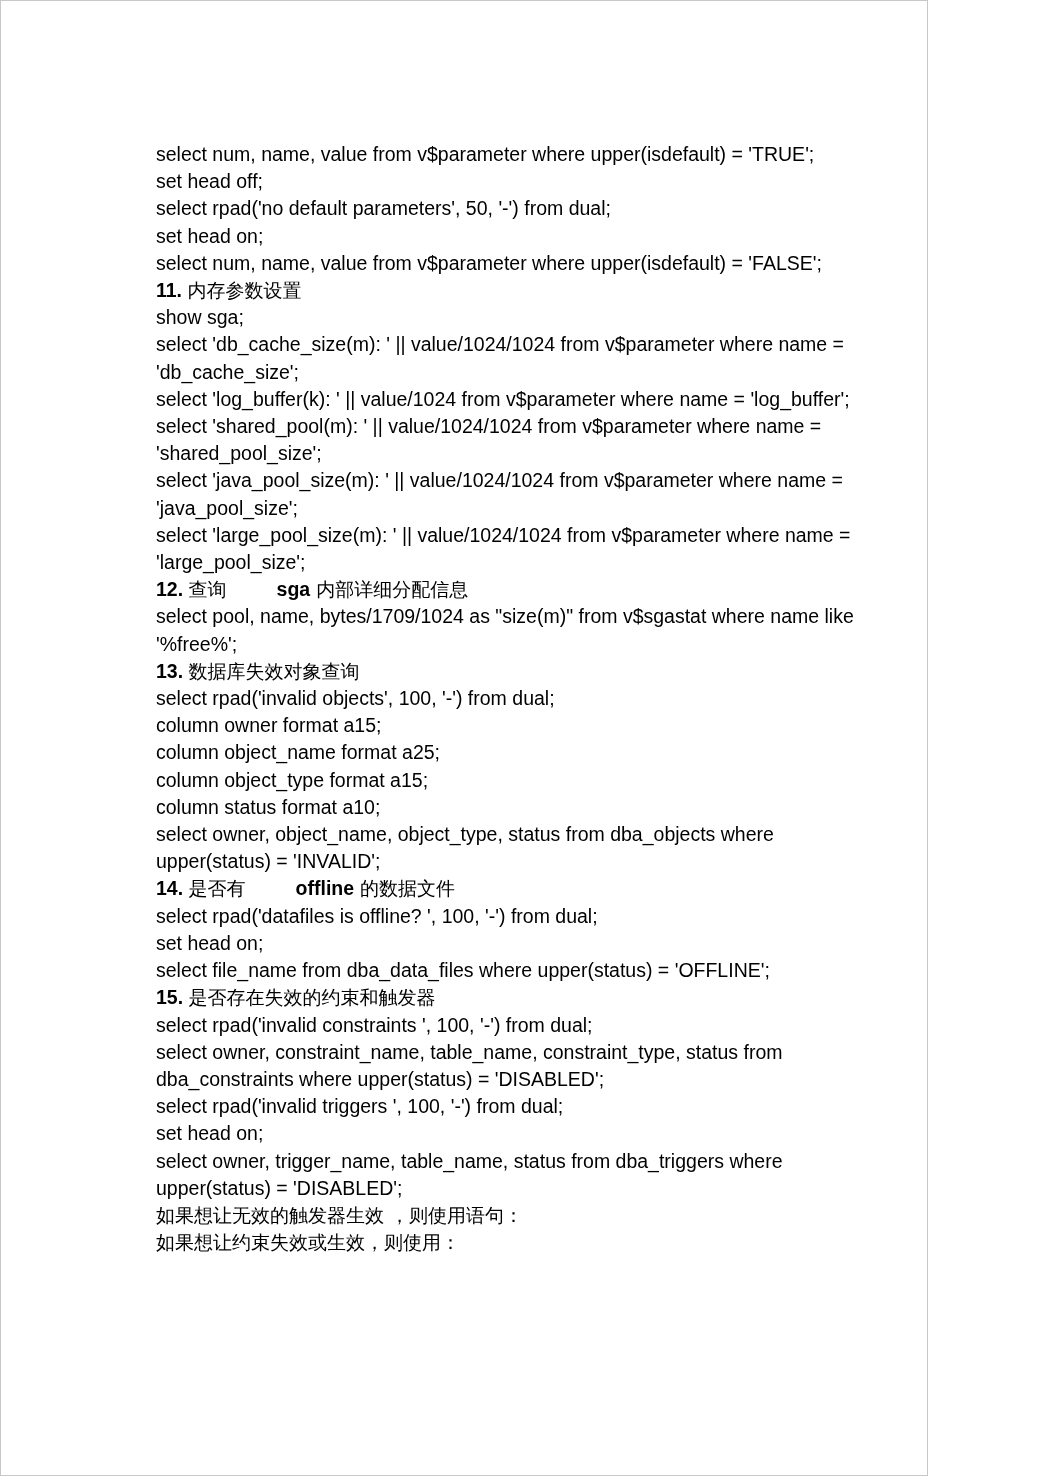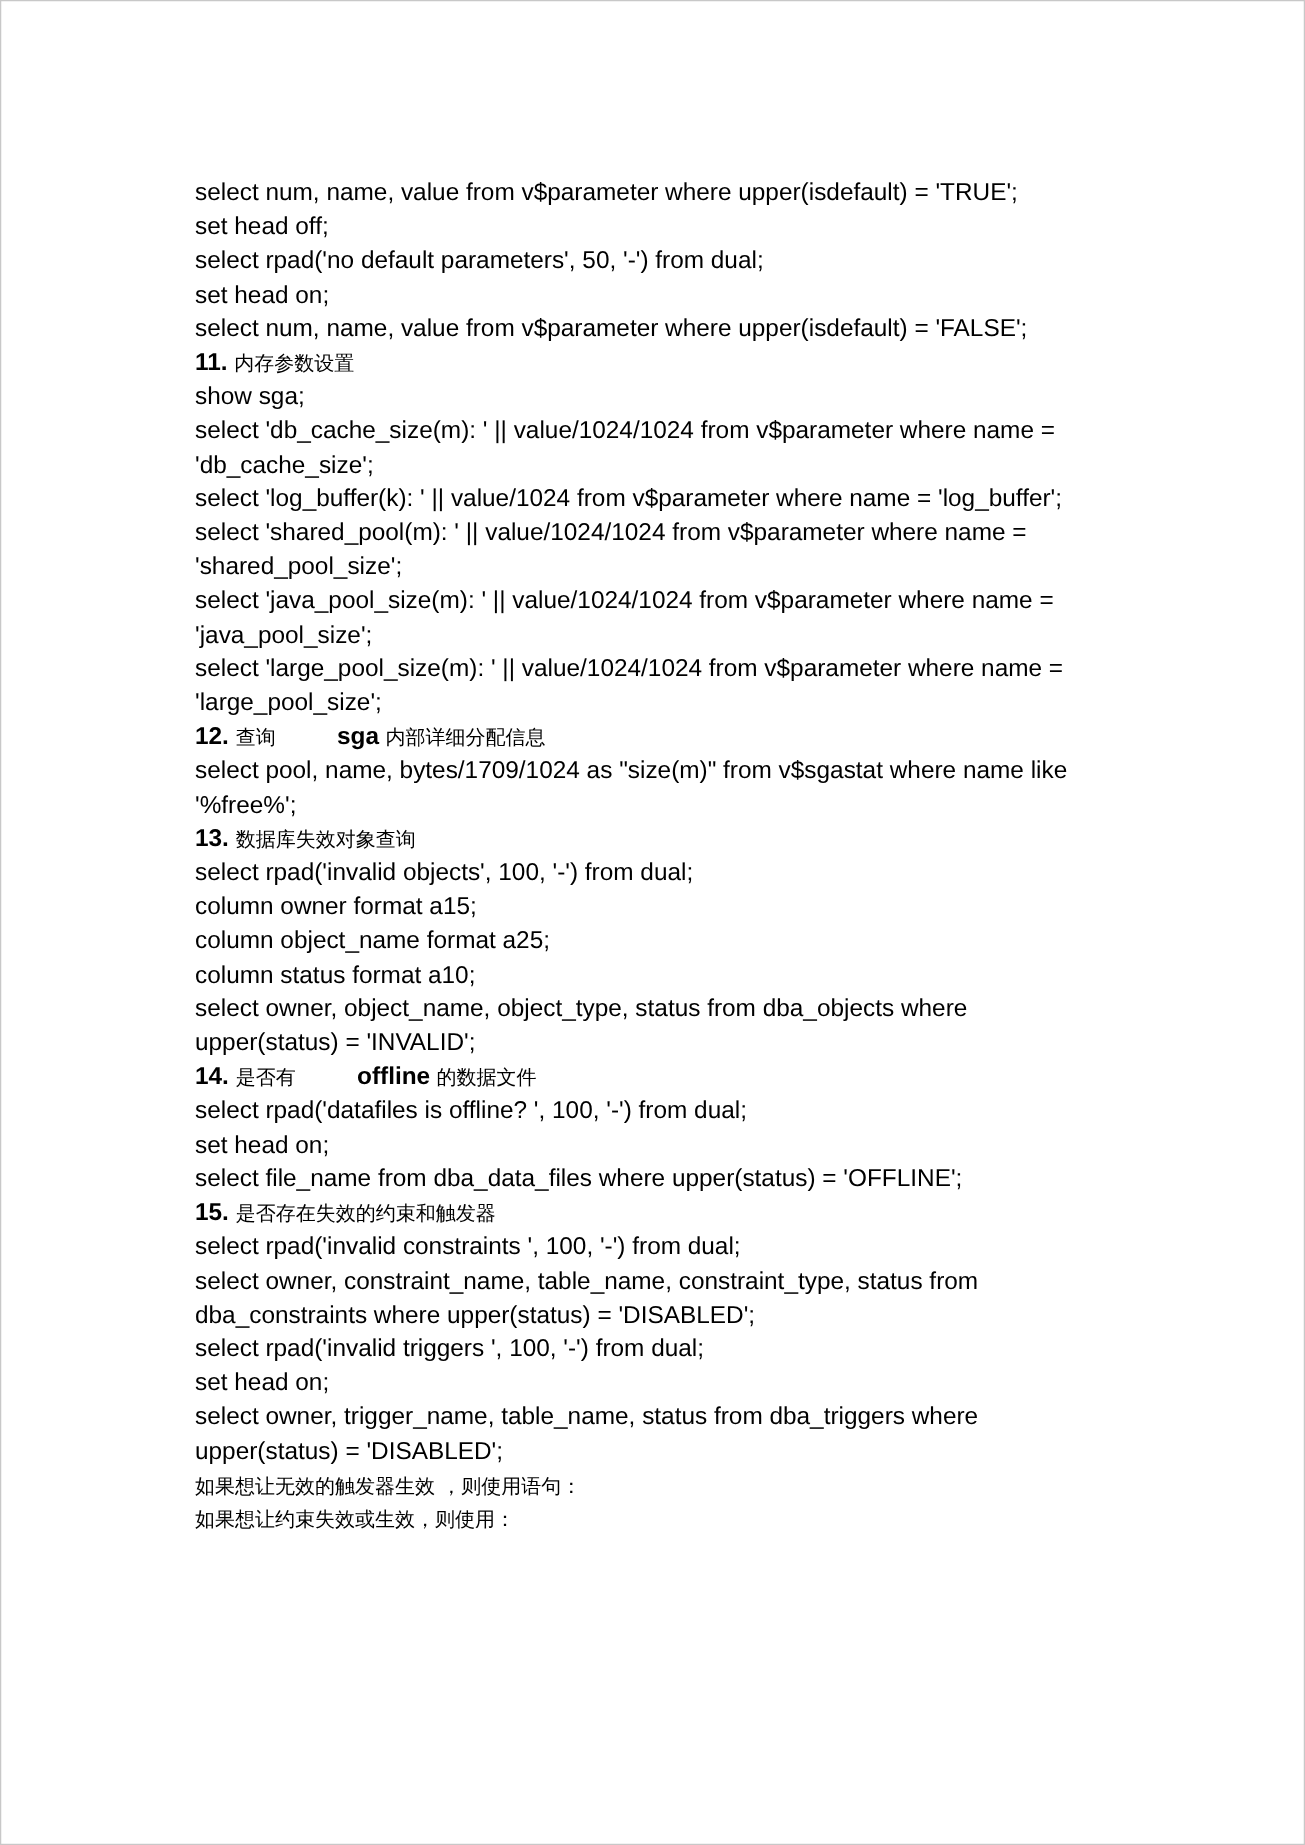--- a/index.html
+++ b/index.html
@@ -7,21 +7,21 @@
     padding: 0;
     background: #ffffff;
   }
   body {
     width: 1044px;
     height: 1476px;
     font-family: "Liberation Sans", sans-serif;
   }
   .page {
     position: relative;
-    width: 1044px;
+    width: 928px;
     height: 1476px;
     background: #ffffff;
     box-sizing: border-box;
     border: 1px solid #c8c8c8;
     overflow: hidden;
   }
   .content {
     position: absolute;
     left: 155px;
     top: 140px;
@@ -43,21 +43,21 @@
   }
   .heading .num {
     font-weight: bold;
   }
   .heading .bold {
     font-weight: bold;
     margin-left: 44px;
   }
   .cjk {
     font-family: "DejaVu Sans", "Liberation Sans", sans-serif;
-    font-size: 16px;
+    font-size: 19px;
   }
 </style>
 </head>
 <body>
 
 <div class="page">
   <div class="content" id="doc-body">
       <div class="line">select num, name, value from v$parameter where upper(isdefault) = 'TRUE';</div>
       <div class="line">set head off;</div>
       <div class="line">select rpad('no default parameters', 50, '-') from dual;</div>
@@ -69,20 +69,21 @@
       <div class="line">select 'log_buffer(k): ' || value/1024 from v$parameter where name = 'log_buffer';</div>
       <div class="line">select 'shared_pool(m): ' || value/1024/1024 from v$parameter where name = 'shared_pool_size';</div>
       <div class="line">select 'java_pool_size(m): ' || value/1024/1024 from v$parameter where name = 'java_pool_size';</div>
       <div class="line">select 'large_pool_size(m): ' || value/1024/1024 from v$parameter where name = 'large_pool_size';</div>
       <div class="heading"><span class="num">12.</span> <span class="cjk">查询 </span><span class="bold">sga</span><span class="cjk"> 内部详细分配信息</span></div>
       <div class="line">select pool, name, bytes/1709/1024 as "size(m)" from v$sgastat where name like '%free%';</div>
       <div class="heading"><span class="num">13.</span> <span class="cjk">数据库失效对象查询</span></div>
       <div class="line">select rpad('invalid objects', 100, '-') from dual;</div>
       <div class="line">column owner format a15;</div>
       <div class="line">column object_name format a25;</div>
+      <div class="line">column object_type format a15;</div>
       <div class="line">column status format a10;</div>
       <div class="line">select owner, object_name, object_type, status from dba_objects where upper(status) = 'INVALID';</div>
       <div class="heading"><span class="num">14.</span> <span class="cjk">是否有 </span><span class="bold">offline</span><span class="cjk"> 的数据文件</span></div>
       <div class="line">select rpad('datafiles is offline? ', 100, '-') from dual;</div>
       <div class="line">set head on;</div>
       <div class="line">select file_name from dba_data_files where upper(status) = 'OFFLINE';</div>
       <div class="heading"><span class="num">15.</span> <span class="cjk">是否存在失效的约束和触发器</span></div>
       <div class="line">select rpad('invalid constraints ', 100, '-') from dual;</div>
       <div class="line">select owner, constraint_name, table_name, constraint_type, status from dba_constraints where upper(status) = 'DISABLED';</div>
       <div class="line">select rpad('invalid triggers ', 100, '-') from dual;</div>

